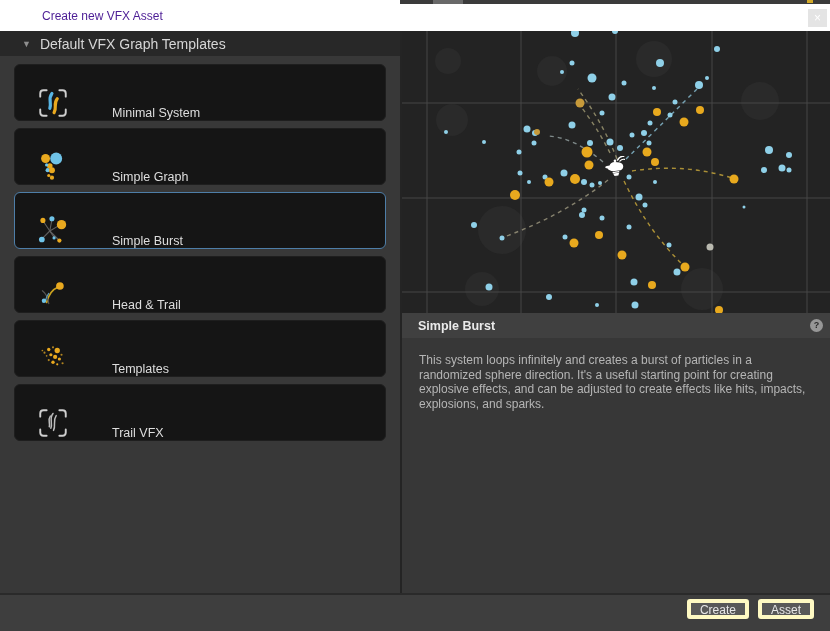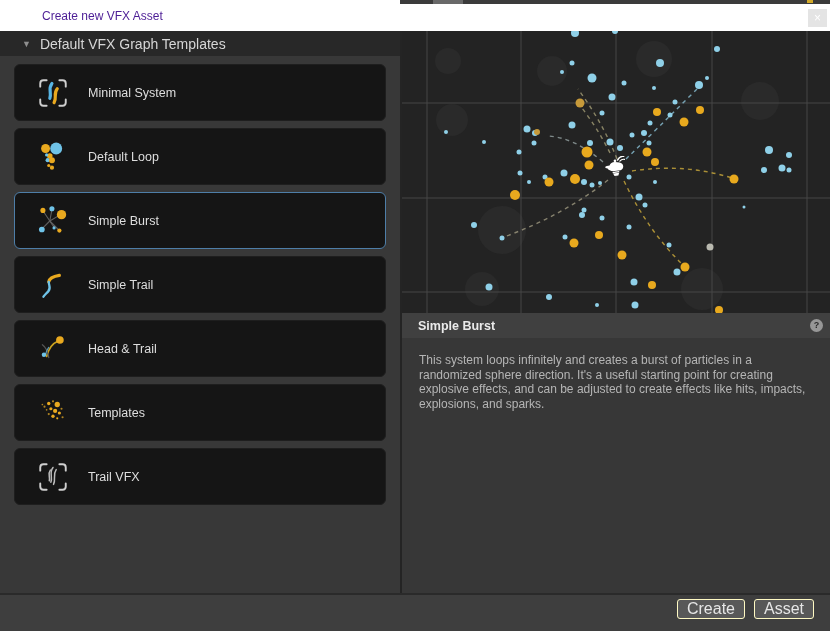--- a/index.html
+++ b/index.html
@@ -21,21 +21,21 @@
   .left-col { width:400px; height:562px; background:#383838; position:relative; }
   .col-divider { width:2px; height:562px; background:#242424; }
   .right-col { width:428px; height:562px; position:relative; }
 
   
   .list-header { height:25px; background:#282828; display:flex; align-items:center; padding-left:22px; gap:9px; }
   .foldout-icon { color:#8f8f8f; font-size:9px; }
   .list-header-label { color:#d6d6d6; font-size:14px; }
   .cards { padding:8px 14px 0 14px; }
   .card { position:relative; height:57px; margin-bottom:7px; background:#151515; border:1px solid #1e1e1e;
-          border-radius:6px; display:flex; align-items:center; cursor:pointer; }
+          border-radius:6px; display:flex; align-items:flex-end; cursor:pointer;gap:24px; }
   .card.selected { border:1px solid #4e7ea8; }
   .card-icon { width:34px; height:34px; margin-left:21px; flex:0 0 auto; }
   .card-label { margin-left:18px; color:#dedede; font-size:12.5px; }
 
   
   .preview { position:absolute; left:0; top:0; width:428px; height:282px; background:#232323; overflow:hidden; }
   .preview svg.layer { position:absolute; left:0; top:0; }
   .lamp { position:absolute; width:28px; height:24px; }
 
   
@@ -44,22 +44,22 @@
   .info-title { margin-left:16px; color:#eaeaea; font-size:12.5px; font-weight:bold; flex:1; }
   .help-icon { width:13px; height:13px; border-radius:50%; background:#979797; color:#2b2b2b;
                font-size:9px; font-weight:bold; text-align:center; line-height:13px; margin-right:7px; }
   .info-body { position:absolute; left:0; top:307px; width:508px; height:255px; background:#373737; }
   .info-desc { margin:15px 16px 0 17px; width:392px; color:#b5b5b5; font-size:12px; line-height:14.5px; }
 
   
   .footer { position:absolute; left:0; top:593px; width:830px; height:38px; background:#3e3e3e;
             border-top:2px solid #2a2a2a; display:flex; align-items:center; justify-content:flex-end; gap:9px;
             padding-right:16px; padding-bottom:8px; }
-  .btn { min-width:48px; height:20px; padding:0 9px; background:#585858; border:1px solid #fef9c3;
-         border-radius:3px; color:#e6e6e6; font-size:16px; font-family:"Liberation Sans",sans-serif; cursor:pointer; }
+  .btn { min-width:48px; height:20px; padding:0 9px; background:#585858; border:4px solid #fef9c3;
+         border-radius:3px; color:#e6e6e6; font-size:12px; font-family:"Liberation Sans",sans-serif; cursor:pointer; }
 </style>
 </head>
 <body>
 
 <div class="window">
 
   <div class="titlebar">
     <span class="titlebar-text">Create new VFX Asset</span>
     <div class="close-btn">×</div>
   </div>
@@ -100,21 +100,21 @@
               <circle cx="9" cy="8" r="4.2" fill="#e9a91f"></circle>
                 <circle cx="19" cy="8" r="5.6" fill="#6fc3e8"></circle>
               <circle cx="13" cy="15" r="2.6" fill="#e9a91f"></circle>
                 <circle cx="10" cy="14" r="1.5" fill="#6fc3e8"></circle>
               <circle cx="11" cy="19" r="2" fill="#6fc3e8"></circle>
                 <circle cx="15" cy="19" r="2.8" fill="#e9a91f"></circle>
               <circle cx="12" cy="24" r="1.5" fill="#e9a91f"></circle>
                 <circle cx="15" cy="26" r="2" fill="#e9a91f"></circle>
             </svg>
           </span>
-          <span class="card-label">Default Loop</span>
+          <span class="card-label">Simple Graph</span>
         </div>
 
         <div class="card selected">
           <span class="card-icon">
             <svg width="34" height="34" viewBox="0 0 32 32">
               <g stroke="#8a8a8a" stroke-width="1" opacity="0.65">
                 <path d="M13,16 L7,7"></path>
                   <path d="M13,16 L15,5"></path>
                   <path d="M13,16 L23,10"></path>
                 <path d="M13,16 L6,23"></path>
@@ -125,29 +125,20 @@
                 <circle cx="15" cy="4.5" r="2.4" fill="#6fc3e8"></circle>
               <circle cx="24" cy="10" r="4.4" fill="#e9a91f"></circle>
                 <circle cx="5.5" cy="24" r="2.7" fill="#6fc3e8"></circle>
               <circle cx="17" cy="22.5" r="1.5" fill="#6fc3e8"></circle>
                 <circle cx="22" cy="25" r="2" fill="#e9a91f"></circle>
             </svg>
           </span>
           <span class="card-label">Simple Burst</span>
         </div>
 
-        <div class="card">
-          <span class="card-icon">
-            <svg width="34" height="34" viewBox="0 0 32 32">
-              <path d="M22,7 C16,8 12.5,10 12,13" stroke="#e9a91f" stroke-width="3" fill="none" stroke-linecap="round"></path>
-              <path d="M12,13 C12,17 14.5,18.5 11.5,22 C9.5,24.2 8,25.5 7,27" stroke="#6fc3e8" stroke-width="2.2" fill="none" stroke-linecap="round"></path>
-            </svg>
-          </span>
-          <span class="card-label">Simple Trail</span>
-        </div>
 
         <div class="card">
           <span class="card-icon">
             <svg width="34" height="34" viewBox="0 0 32 32">
               <path d="M10,23 C12,15 16,10.5 21,8.5" stroke="#caa21f" stroke-width="1.6" fill="none" stroke-linecap="round"></path>
               <path d="M12,24 C11,18 9,14 6,12" stroke="#555555" stroke-width="1.2" fill="none" stroke-linecap="round"></path>
               <circle cx="22.5" cy="7.5" r="3.6" fill="#e9a91f"></circle>
               <path d="M9,21 Q10,17 12,14.5" stroke="#5d99b5" stroke-width="1.2" fill="none" stroke-linecap="round"></path>
               <circle cx="7.5" cy="21.5" r="2.1" fill="#6fc3e8"></circle>
             </svg>

